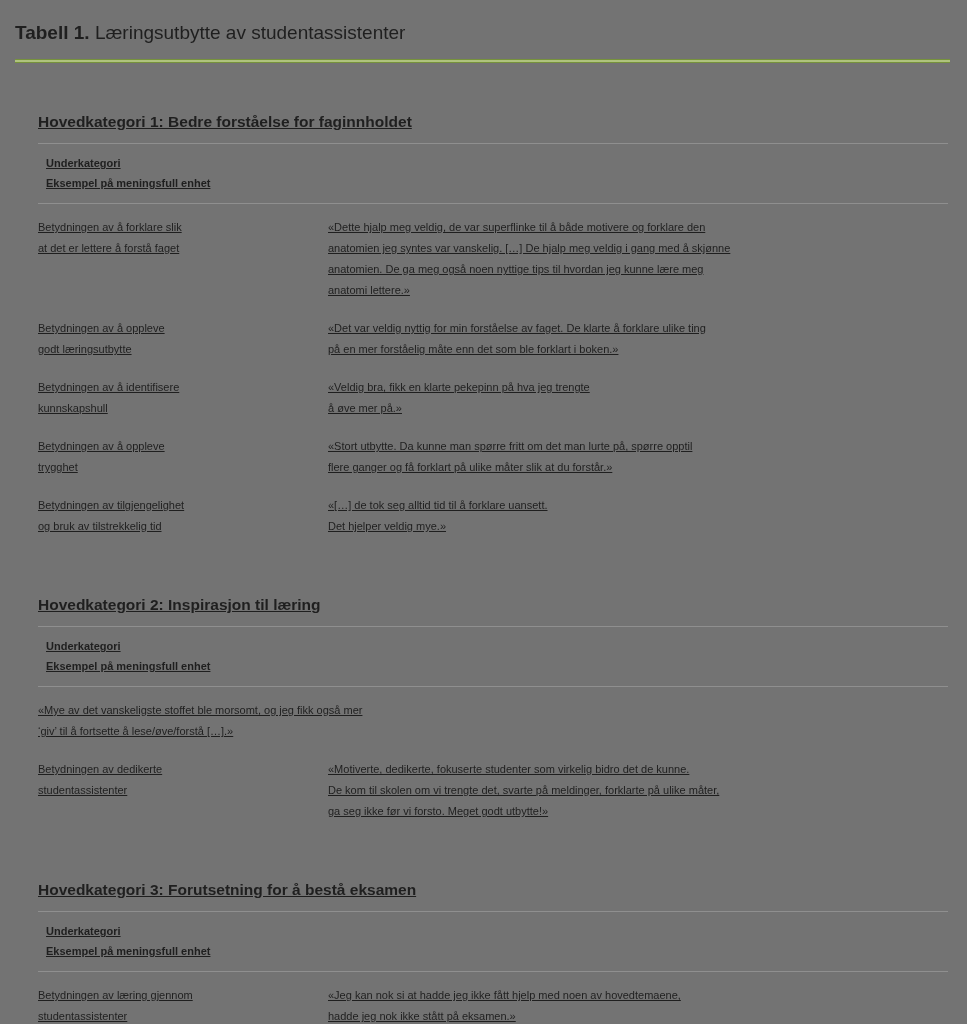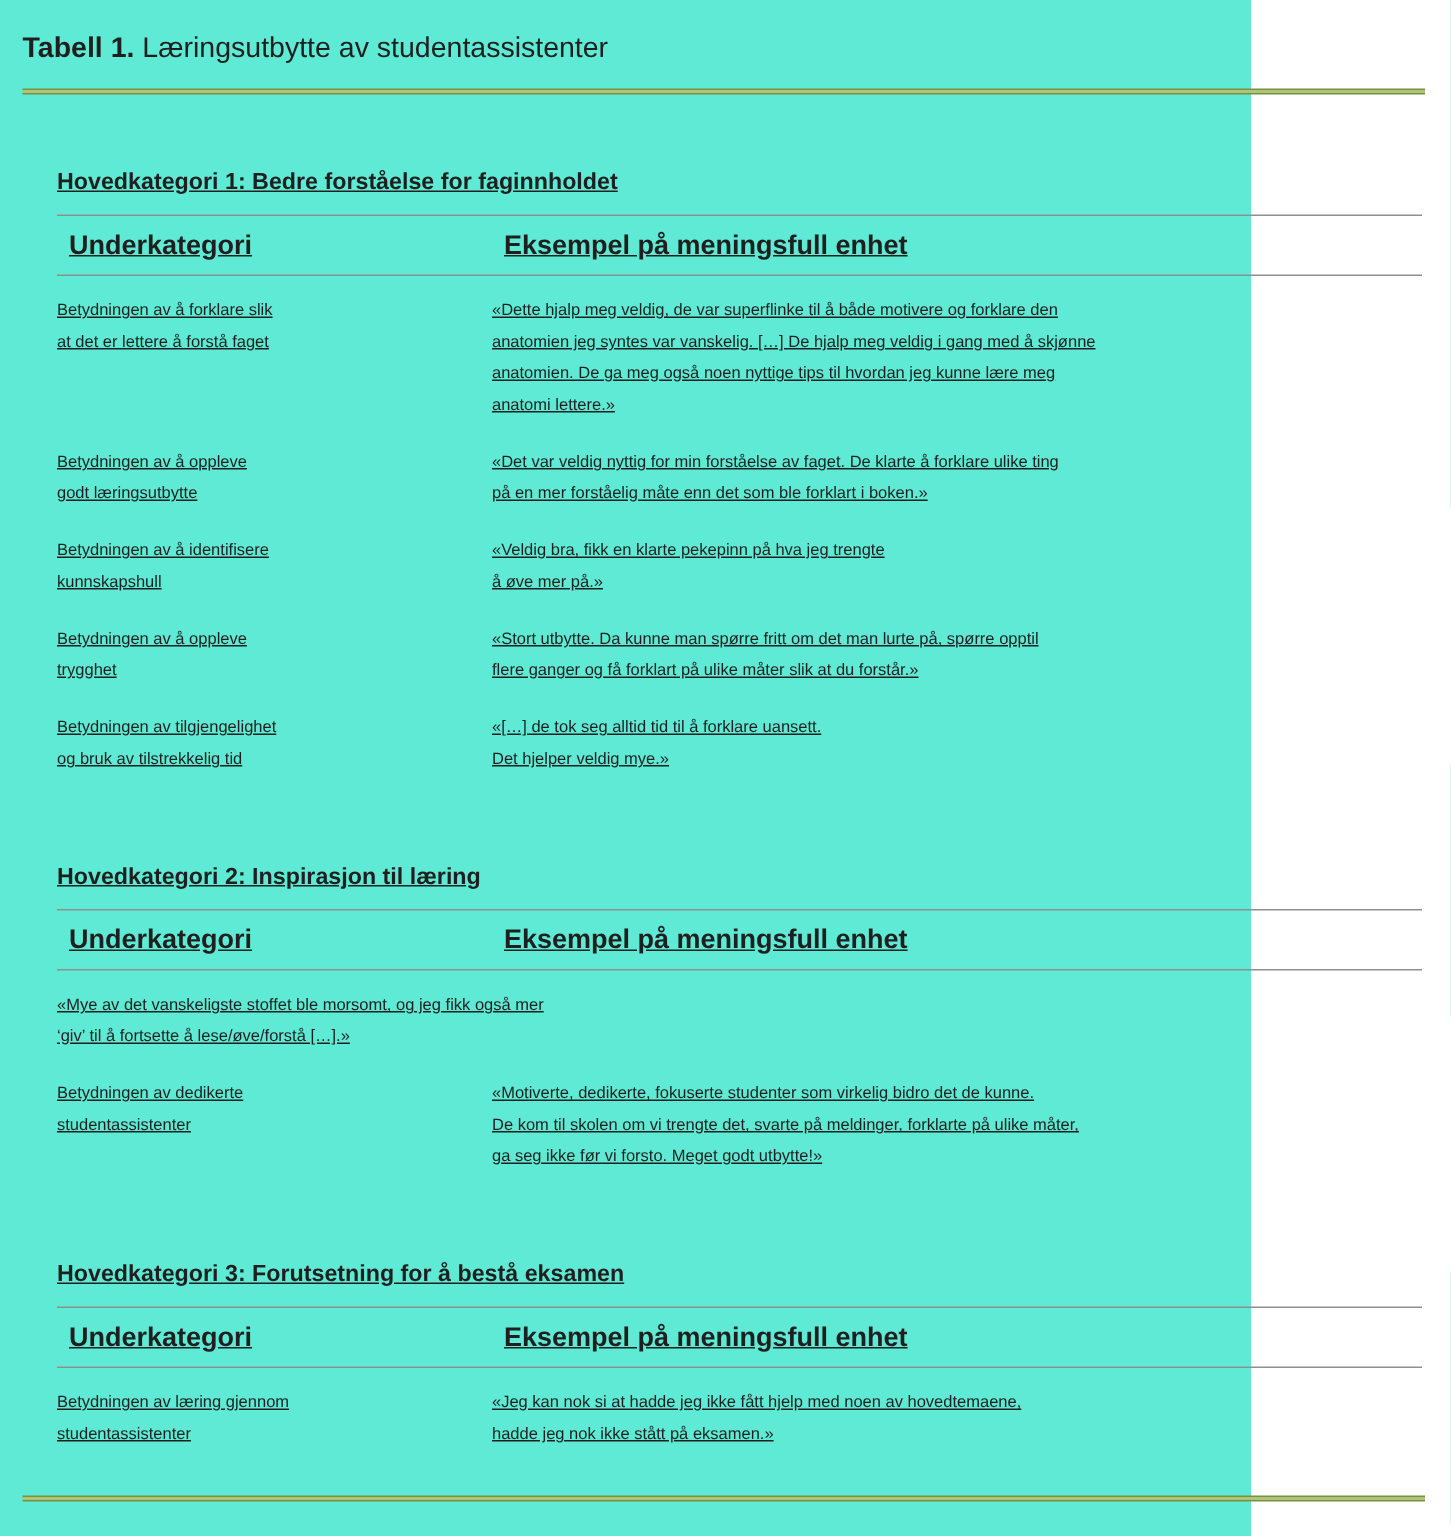--- a/index.html
+++ b/index.html
@@ -7,23 +7,23 @@
     padding: 0;
     background: #ffffff;
     width: 967px;
     height: 1024px;
     overflow: hidden;
     font-family: "Liberation Sans", sans-serif;
     color: #1f1f1f;
   }
   .page {
     position: relative;
-    width: 834px;
+    width: 967px;
     height: 1024px;
-    background: #5eead4;
+    background: #737373;
   }
   .table-title {
     padding-top: 20px;
     margin-left: 15px;
     margin-right: 17px;
     font-size: 19px;
     line-height: 26px;
   }
   .table-title .bold { font-weight: bold; }
   .green-rule {
@@ -49,22 +49,23 @@
   }
   .rule {
     border: none;
     border-top: 1px solid #8f8f8f;
     margin: 11px 0 0 0;
   }
   .header-row {
     display: flex;
     padding: 9px 0 10px 8px;
     font-weight: bold;
-    font-size: 18px;
+    font-size: 11px;
     line-height: 20px;
+    flex-direction: column;
   }
   .body-rows { padding-top: 13px; }
   .row {
     display: flex;
     margin-bottom: 17px;
     font-size: 11px;
     line-height: 21px;
   }
   .row:last-child { margin-bottom: 0; }
   .col-left {

